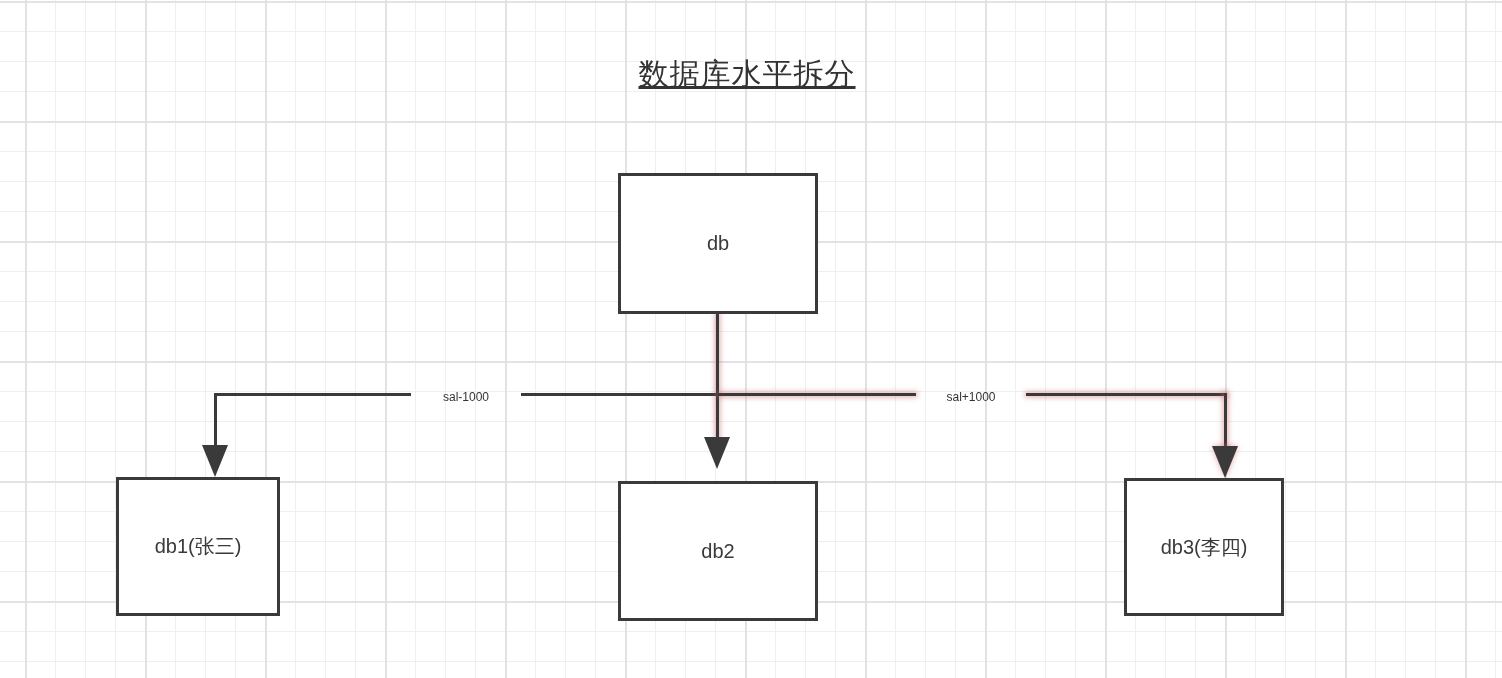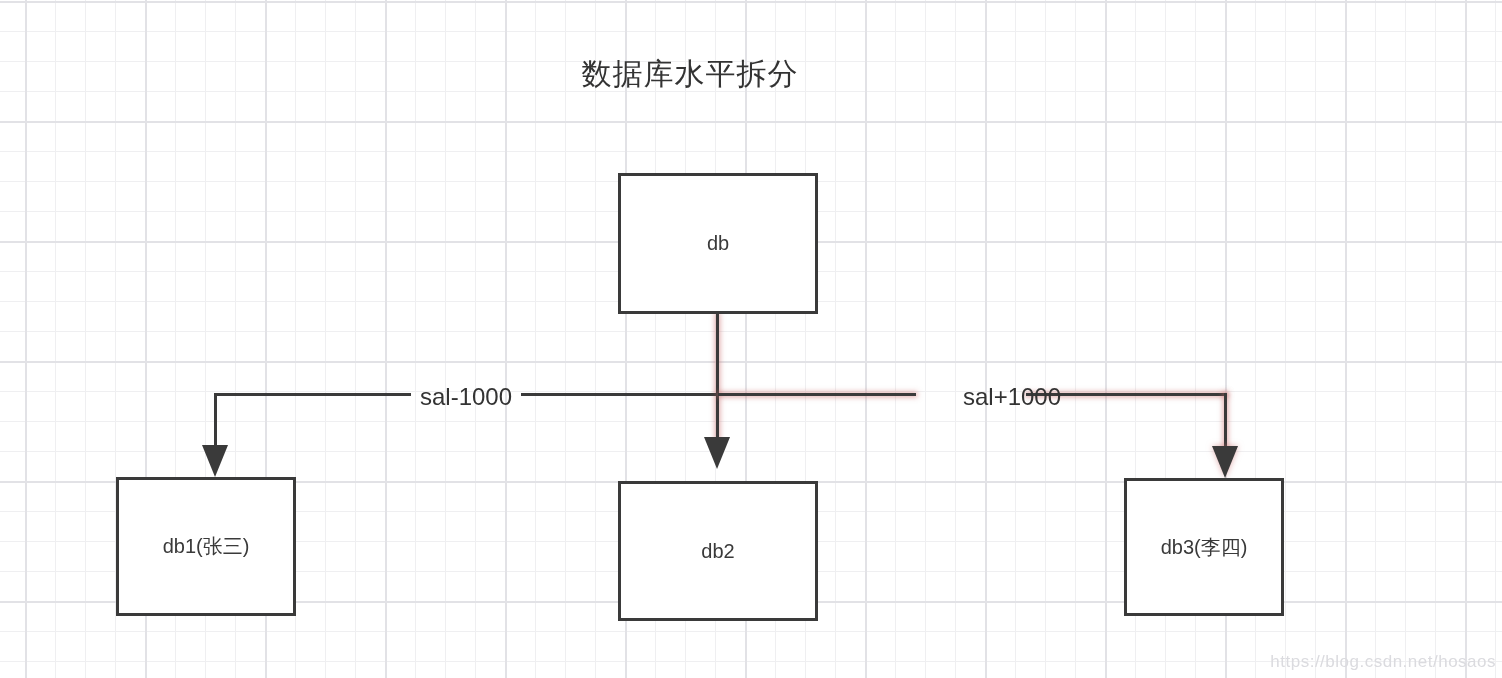--- a/index.html
+++ b/index.html
@@ -22,43 +22,44 @@
     background-image:
       linear-gradient(to right, #e2e2e6 2px, transparent 2px),
       linear-gradient(to bottom, #e2e2e6 2px, transparent 2px),
       linear-gradient(to right, #efeff1 1px, transparent 1px),
       linear-gradient(to bottom, #efeff1 1px, transparent 1px);
     background-size: 120px 120px, 120px 120px, 30px 30px, 30px 30px;
     background-position: 25px 1px, 25px 1px, 25px 1px, 25px 1px;
   }
   .diagram-title {
     position: absolute;
-    left: 690px;
+    left: 747px;
     top: 54px;
     transform: translateX(-50%);
     font-size: 30px;
     font-weight: 500;
     letter-spacing: 1px;
     color: #333333;
     white-space: nowrap;
+    text-decoration: underline;
   }
   .node {
     position: absolute;
     box-sizing: border-box;
     border: 3px solid #3a3a3a;
     background: #ffffff;
     display: flex;
     align-items: center;
     justify-content: center;
     font-size: 20px;
     color: #3a3a3a;
     white-space: nowrap;
   }
   .node-db  { left: 618px;  top: 173px; width: 200px; height: 141px; }
-  .node-db1 { left: 116px;  top: 477px; width: 180px; height: 139px; }
+  .node-db1 { left: 116px;  top: 477px; width: 164px; height: 139px; }
   .node-db2 { left: 618px;  top: 469px; width: 200px; height: 140px; margin-top: 12px; }
   .node-db3 { left: 1124px; top: 478px; width: 160px; height: 138px; }
 
   .seg {
     position: absolute;
     background: #3a3a3a;
   }
   .glow {
     box-shadow: 0 0 5px 1.5px rgba(201, 106, 106, 0.5);
   }
@@ -81,26 +82,26 @@
     border-right: 13px solid transparent;
     border-top: 32px solid #3a3a3a;
   }
   .arrow-left  { left: 202px;  top: 445px; }
   .arrow-mid   { left: 704px;  top: 437px; }
   .arrow-right { left: 1212px; top: 446px; filter: drop-shadow(0 0 3px rgba(201,106,106,0.55)); }
 
   .edge-label {
     position: absolute;
     transform: translate(-50%, -50%);
-    font-size: 24px;
+    font-size: 12px;
     color: #333333;
     white-space: nowrap;
   }
   .edge-label-left  { left: 466px; top: 397px; }
-  .edge-label-right { left: 971px; top: 397px; margin-left: 41px; }
+  .edge-label-right { left: 971px; top: 397px; }
 
   .watermark {
     position: absolute;
     right: 6px;
     bottom: 6px;
     font-size: 17px;
     color: #dbdbdf;
     letter-spacing: 0.5px;
   }
 </style>
@@ -132,15 +133,14 @@
   <div class="node node-db1">
     <span>db1(张三)</span>
   </div>
   <div class="node node-db2">
     <span>db2</span>
   </div>
   <div class="node node-db3">
     <span>db3(李四)</span>
   </div>
 
-  <div class="watermark">https://blog.csdn.net/hosaos</div>
 
 </div>
 
 </body></html>

